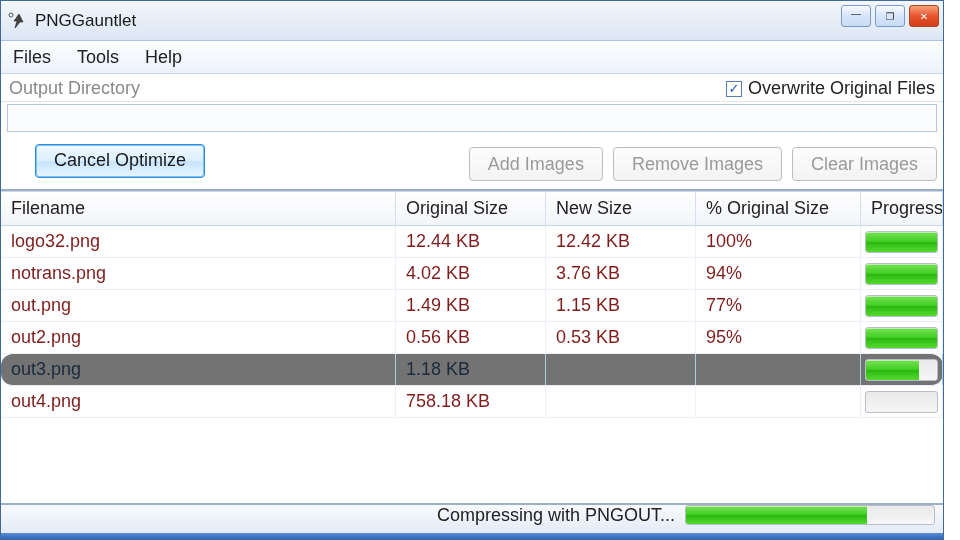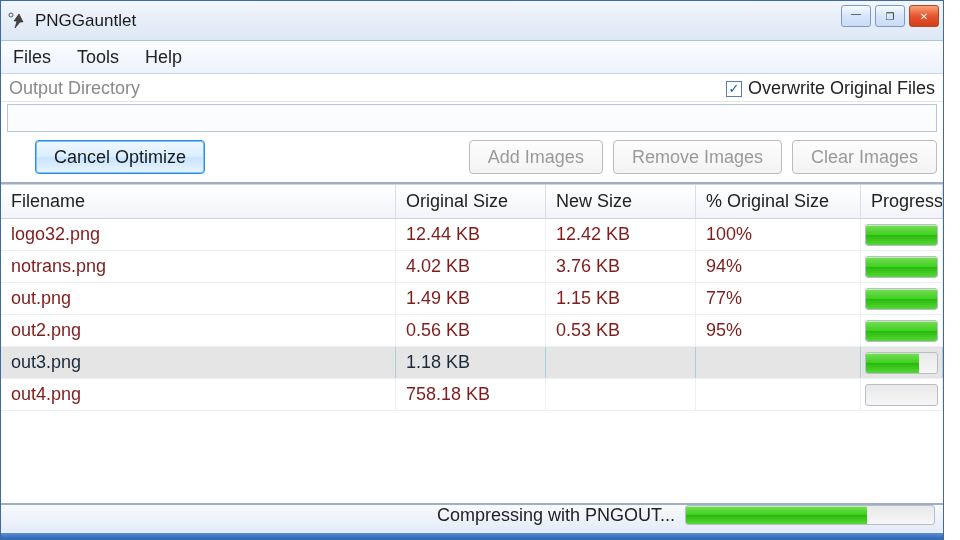--- a/index.html
+++ b/index.html
@@ -137,20 +137,21 @@
     background: linear-gradient(to bottom,#f0f8ff 0%,#dcefff 48%,#c7e4ff 52%,#eaf5ff 100%);
     border: 1px solid #2f8dd6;
     color: #1a1a1a;
     box-shadow: 0 0 0 1px #79c3ff inset;
     margin-left: 28px;
   }
   .btn.disabled {
     color: #9a9a9a;
     border-color: #bcbcbc;
     background: linear-gradient(to bottom,#fdfdfd 0%,#f3f3f3 100%);
+    margin-top: 7px;
   }
   .toolbar .flexgap { flex: 1 1 auto; }
   
   .table {
     flex: 1 1 auto;
     overflow: hidden;
     display: flex;
     flex-direction: column;
     border-top: 1px solid #cfd8e7;
   }
@@ -180,22 +181,23 @@
   }
   .trow .td {
     padding: 4px 10px;
     border-right: 1px solid #eceff5;
     white-space: nowrap;
     overflow: hidden;
     display: flex;
     align-items: center;
   }
   .trow.selected {
-    background: #e5e5e5;
+    background: #737373;
     color: #1a2a3a;
+    border-radius: 12px;
   }
   .trow.selected .td { border-right-color: #a8d1e0; }
   .progress-cell { padding: 3px 4px !important; }
   .progressbar {
     width: 100%; height: 22px;
     background: linear-gradient(to bottom,#e9e9e9,#f6f6f6);
     border: 1px solid #b8bec8;
     border-radius: 3px;
     overflow: hidden;
     position: relative;

